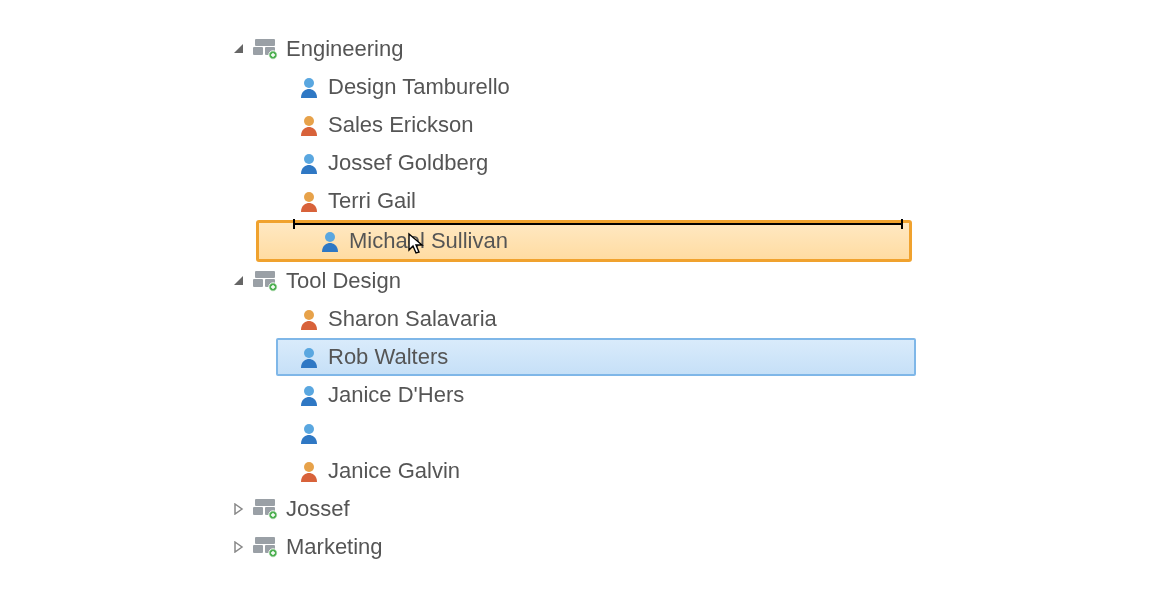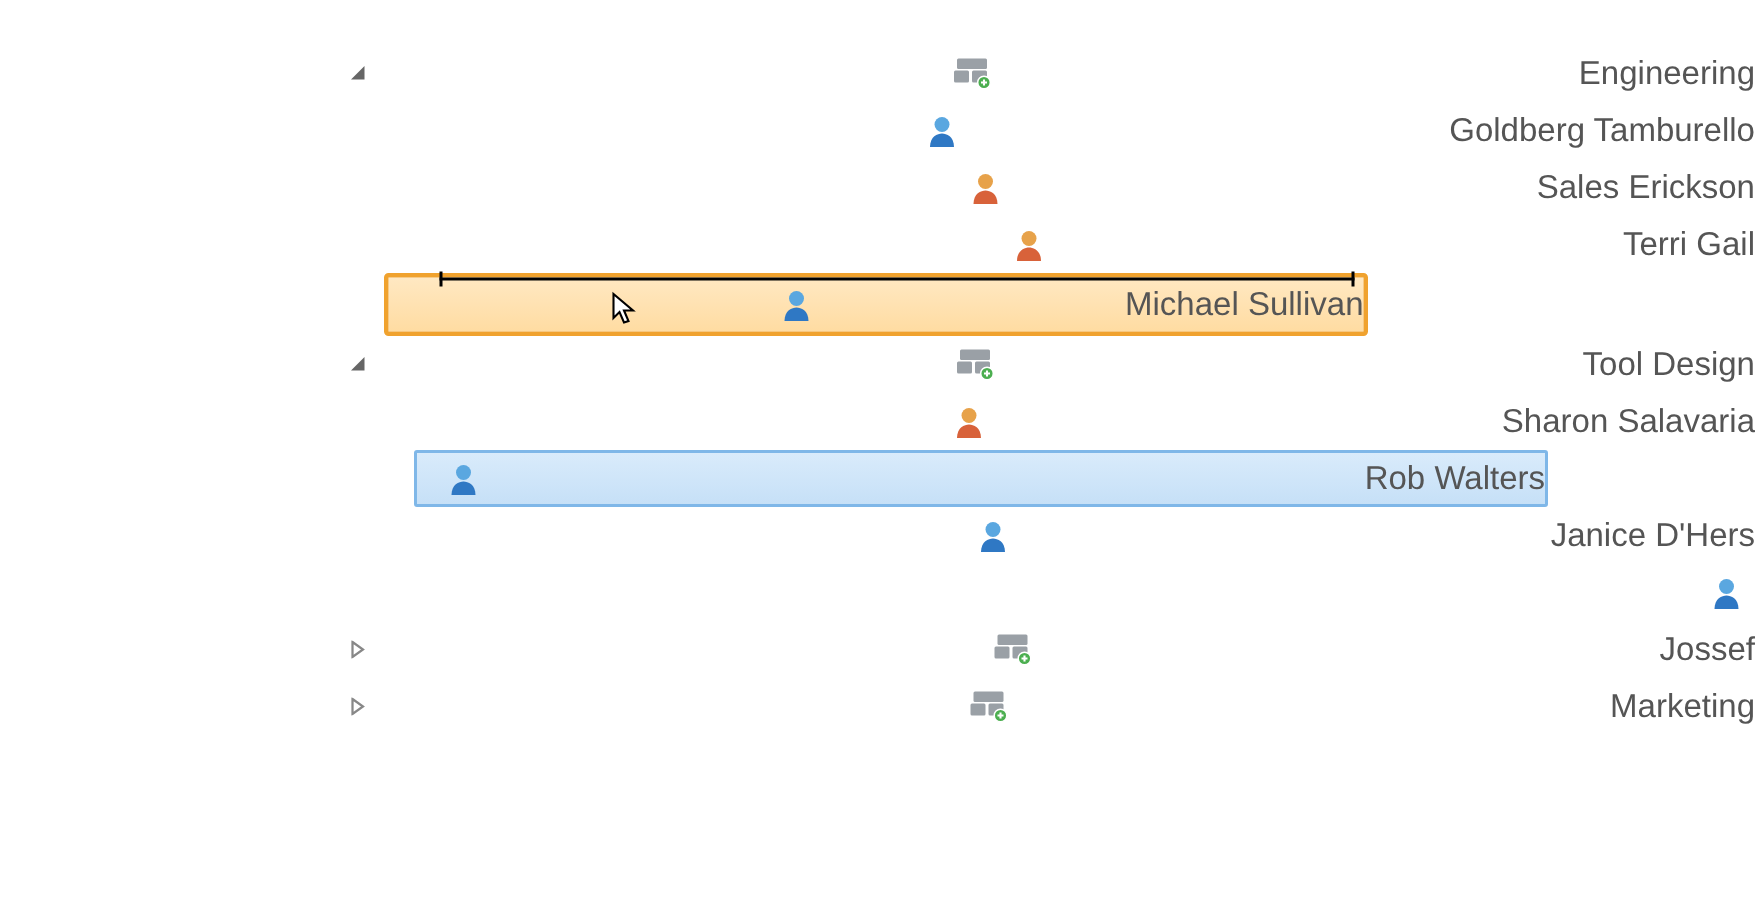--- a/index.html
+++ b/index.html
@@ -16,21 +16,20 @@
     padding-top: 30px;
     padding-left: 230px;
     color: #555;
   }
   .row {
     display: flex;
     align-items: center;
     height: 38px;
     position: relative;
     box-sizing: border-box;
-    justify-content: space-between;
   }
   .dept-row {
     padding-left: 0;
   }
   .child-row {
     padding-left: 46px; 
   }
   .expander {
     width: 18px;
     display: inline-flex;
@@ -48,21 +47,21 @@
   }
   .label {
     color: #555;
     white-space: nowrap;
   }
 
   
   .row.selected {
     margin-left: 46px;
     padding-left: 20px;
-    width: 756px;
+    width: 640px;
     height: 38px;
     background: linear-gradient(#d9ebfb, #c6e0f7);
     border: 2px solid #7fb7e8;
     border-radius: 2px;
     box-sizing: border-box;
   }
 
   
   .row.drop-target {
     margin-left: 26px;
@@ -127,31 +126,41 @@
       <span class="label">Engineering</span>
     </div>
     <div class="row child-row">
       <span class="expander"></span>
       <span class="icon">
         <svg width="22" height="22" viewBox="0 0 22 22">
           <circle cx="11" cy="7" r="5" fill="#5aa7e0"></circle>
           <path d="M3 22 C3 15 8 13 11 13 C14 13 19 15 19 22 Z" fill="#2f78c4"></path>
         </svg>
       </span>
-      <span class="label">Goldberg Tamburello</span>
+      <span class="label">Design Tamburello</span>
     </div>
     <div class="row child-row">
       <span class="expander"></span>
       <span class="icon">
         <svg width="22" height="22" viewBox="0 0 22 22">
           <circle cx="11" cy="7" r="5" fill="#e7a24a"></circle>
           <path d="M3 22 C3 15 8 13 11 13 C14 13 19 15 19 22 Z" fill="#d8623a"></path>
         </svg>
       </span>
       <span class="label">Sales Erickson</span>
+    </div>
+    <div class="row child-row">
+      <span class="expander"></span>
+      <span class="icon">
+        <svg width="22" height="22" viewBox="0 0 22 22">
+          <circle cx="11" cy="7" r="5" fill="#5aa7e0"></circle>
+          <path d="M3 22 C3 15 8 13 11 13 C14 13 19 15 19 22 Z" fill="#2f78c4"></path>
+        </svg>
+      </span>
+      <span class="label">Jossef Goldberg</span>
     </div>
     <div class="row child-row">
       <span class="expander"></span>
       <span class="icon">
         <svg width="22" height="22" viewBox="0 0 22 22">
           <circle cx="11" cy="7" r="5" fill="#e7a24a"></circle>
           <path d="M3 22 C3 15 8 13 11 13 C14 13 19 15 19 22 Z" fill="#d8623a"></path>
         </svg>
       </span>
       <span class="label">Terri Gail</span>
@@ -220,20 +229,30 @@
     </div>
     <div class="row child-row">
       <span class="expander"></span>
       <span class="icon">
         <svg width="22" height="22" viewBox="0 0 22 22">
           <circle cx="11" cy="7" r="5" fill="#5aa7e0"></circle>
           <path d="M3 22 C3 15 8 13 11 13 C14 13 19 15 19 22 Z" fill="#2f78c4"></path>
         </svg>
       </span>
     </div>
+    <div class="row child-row">
+      <span class="expander"></span>
+      <span class="icon">
+        <svg width="22" height="22" viewBox="0 0 22 22">
+          <circle cx="11" cy="7" r="5" fill="#e7a24a"></circle>
+          <path d="M3 22 C3 15 8 13 11 13 C14 13 19 15 19 22 Z" fill="#d8623a"></path>
+        </svg>
+      </span>
+      <span class="label">Janice Galvin</span>
+    </div>
     <div class="row dept-row">
       <span class="expander">
         <svg width="12" height="12" viewBox="0 0 12 12">
           <polygon points="2,1 9,6 2,11" fill="none" stroke="#888" stroke-width="1.5"></polygon>
         </svg>
       </span>
       <span class="icon">
         <svg width="26" height="24" viewBox="0 0 26 24">
           <rect x="3" y="2" width="20" height="7" fill="#9aa0a6" rx="1"></rect>
           <rect x="1" y="10" width="10" height="8" fill="#9aa0a6" rx="1"></rect>

